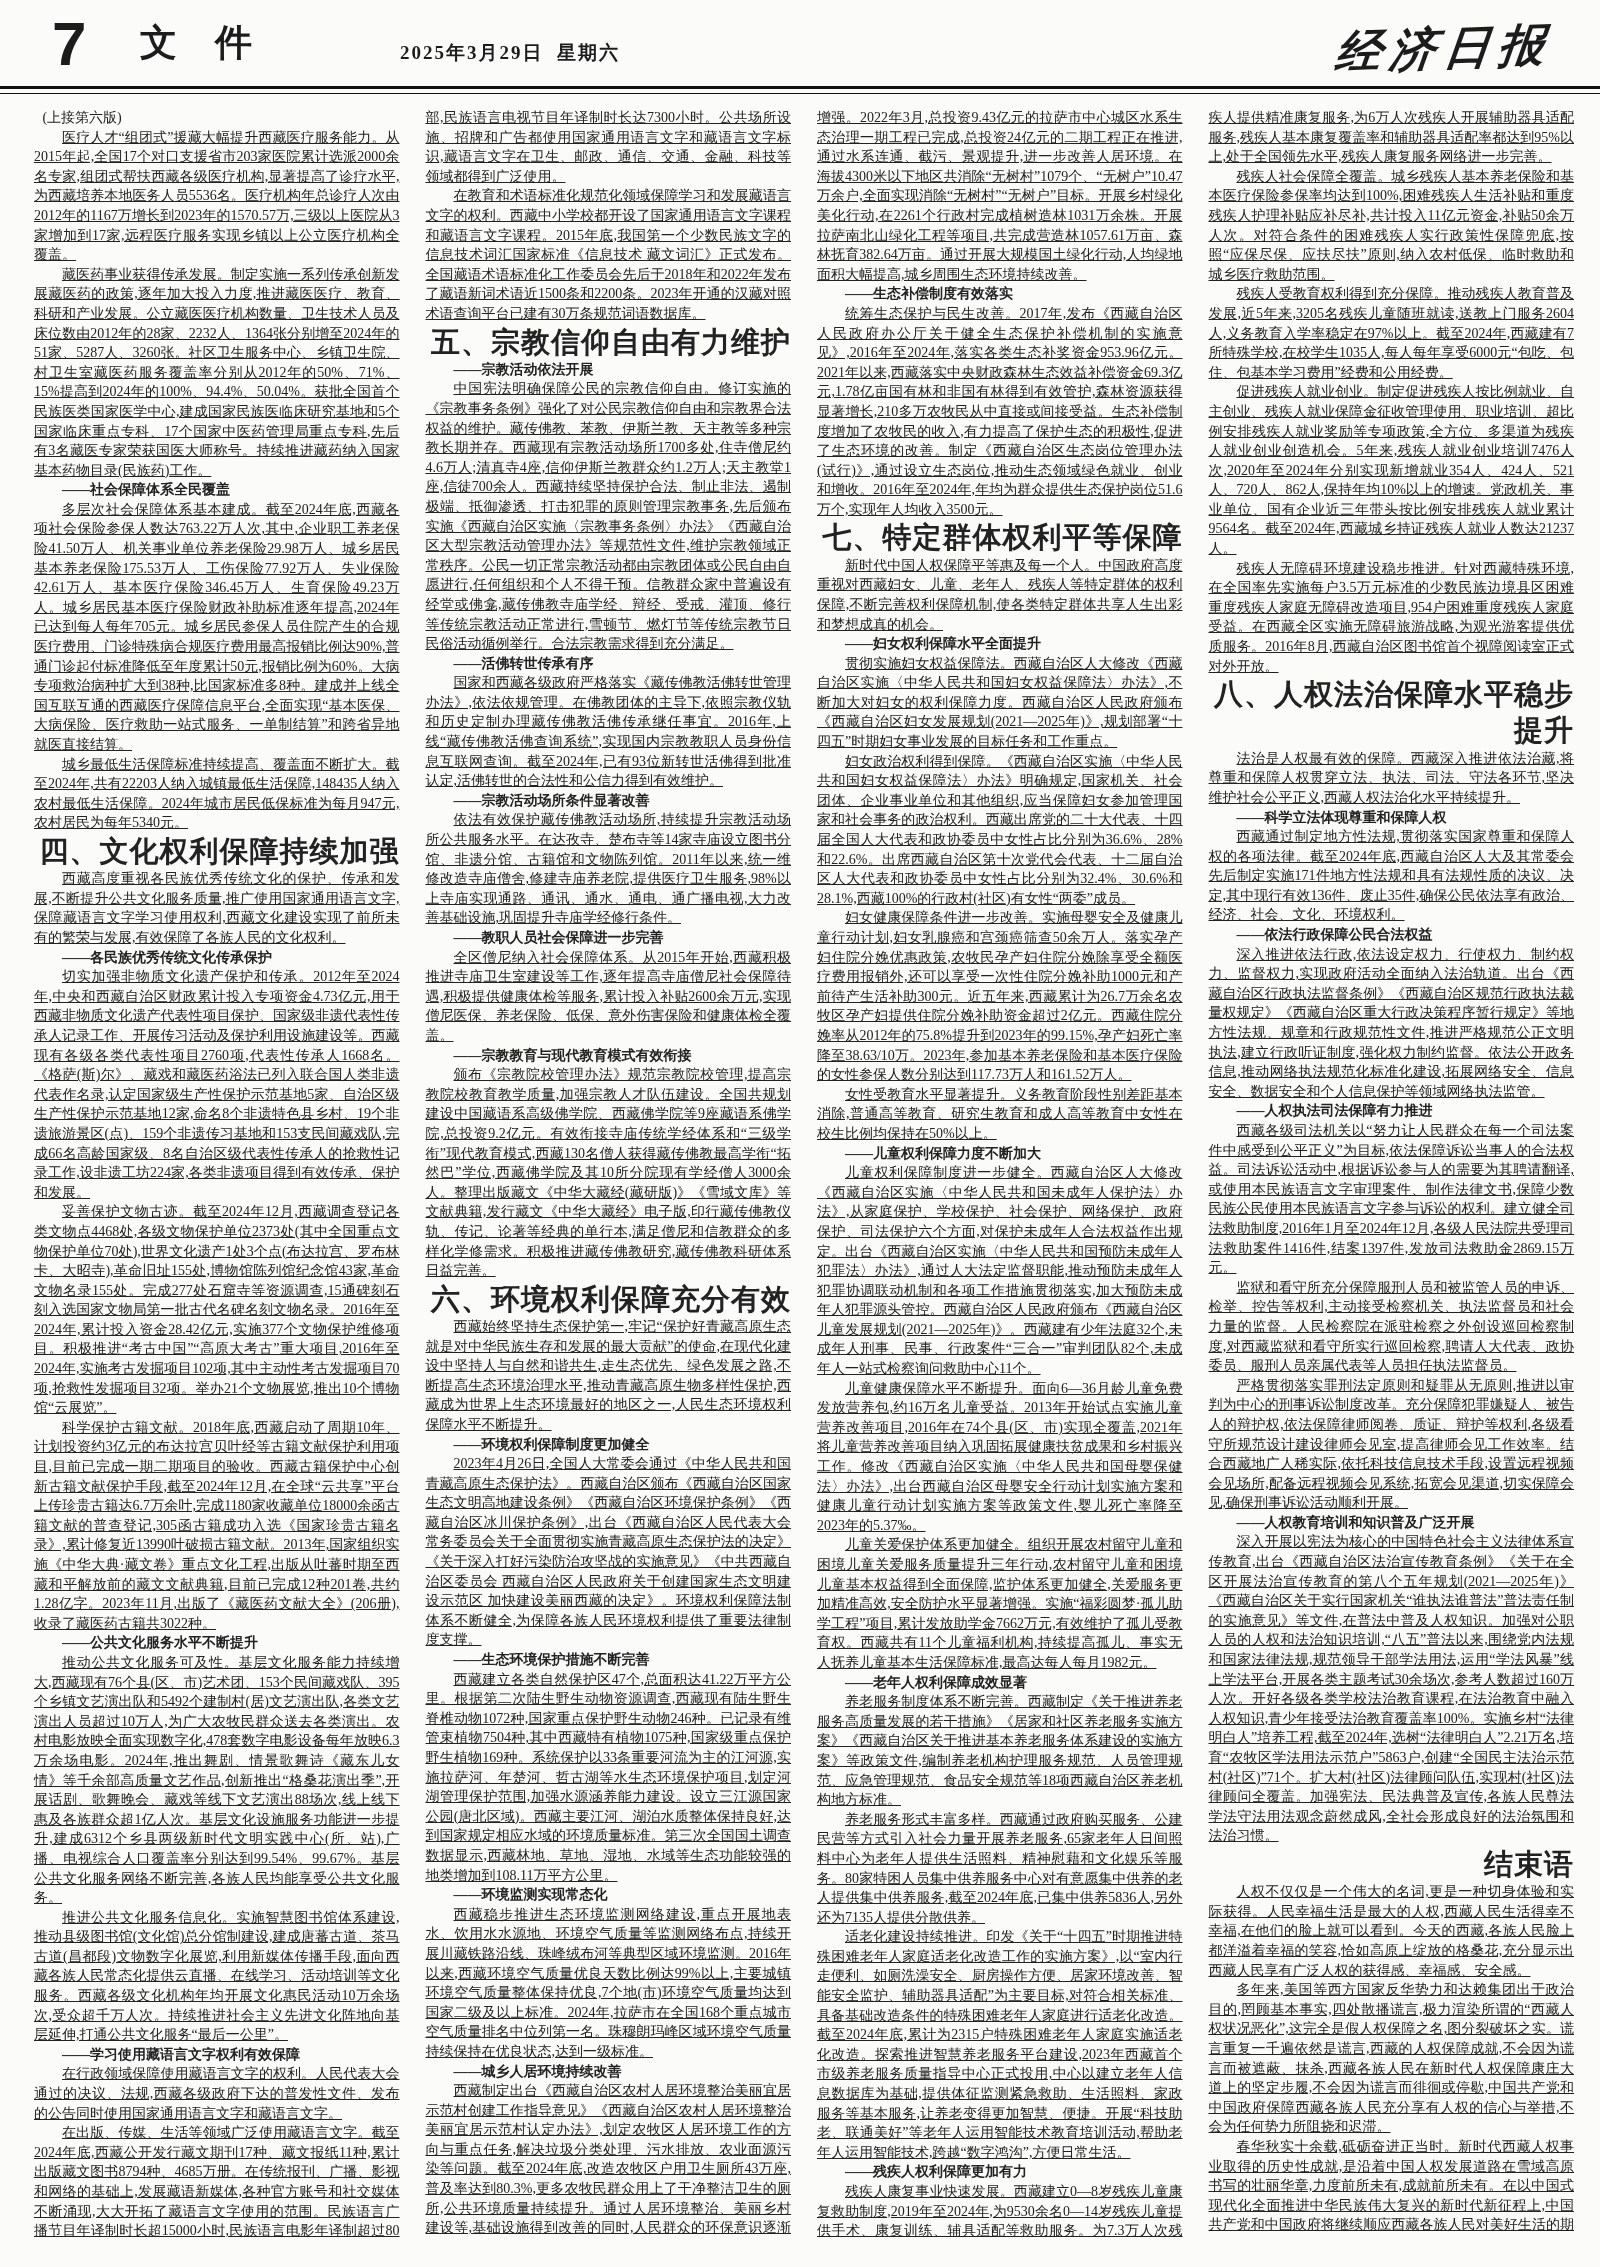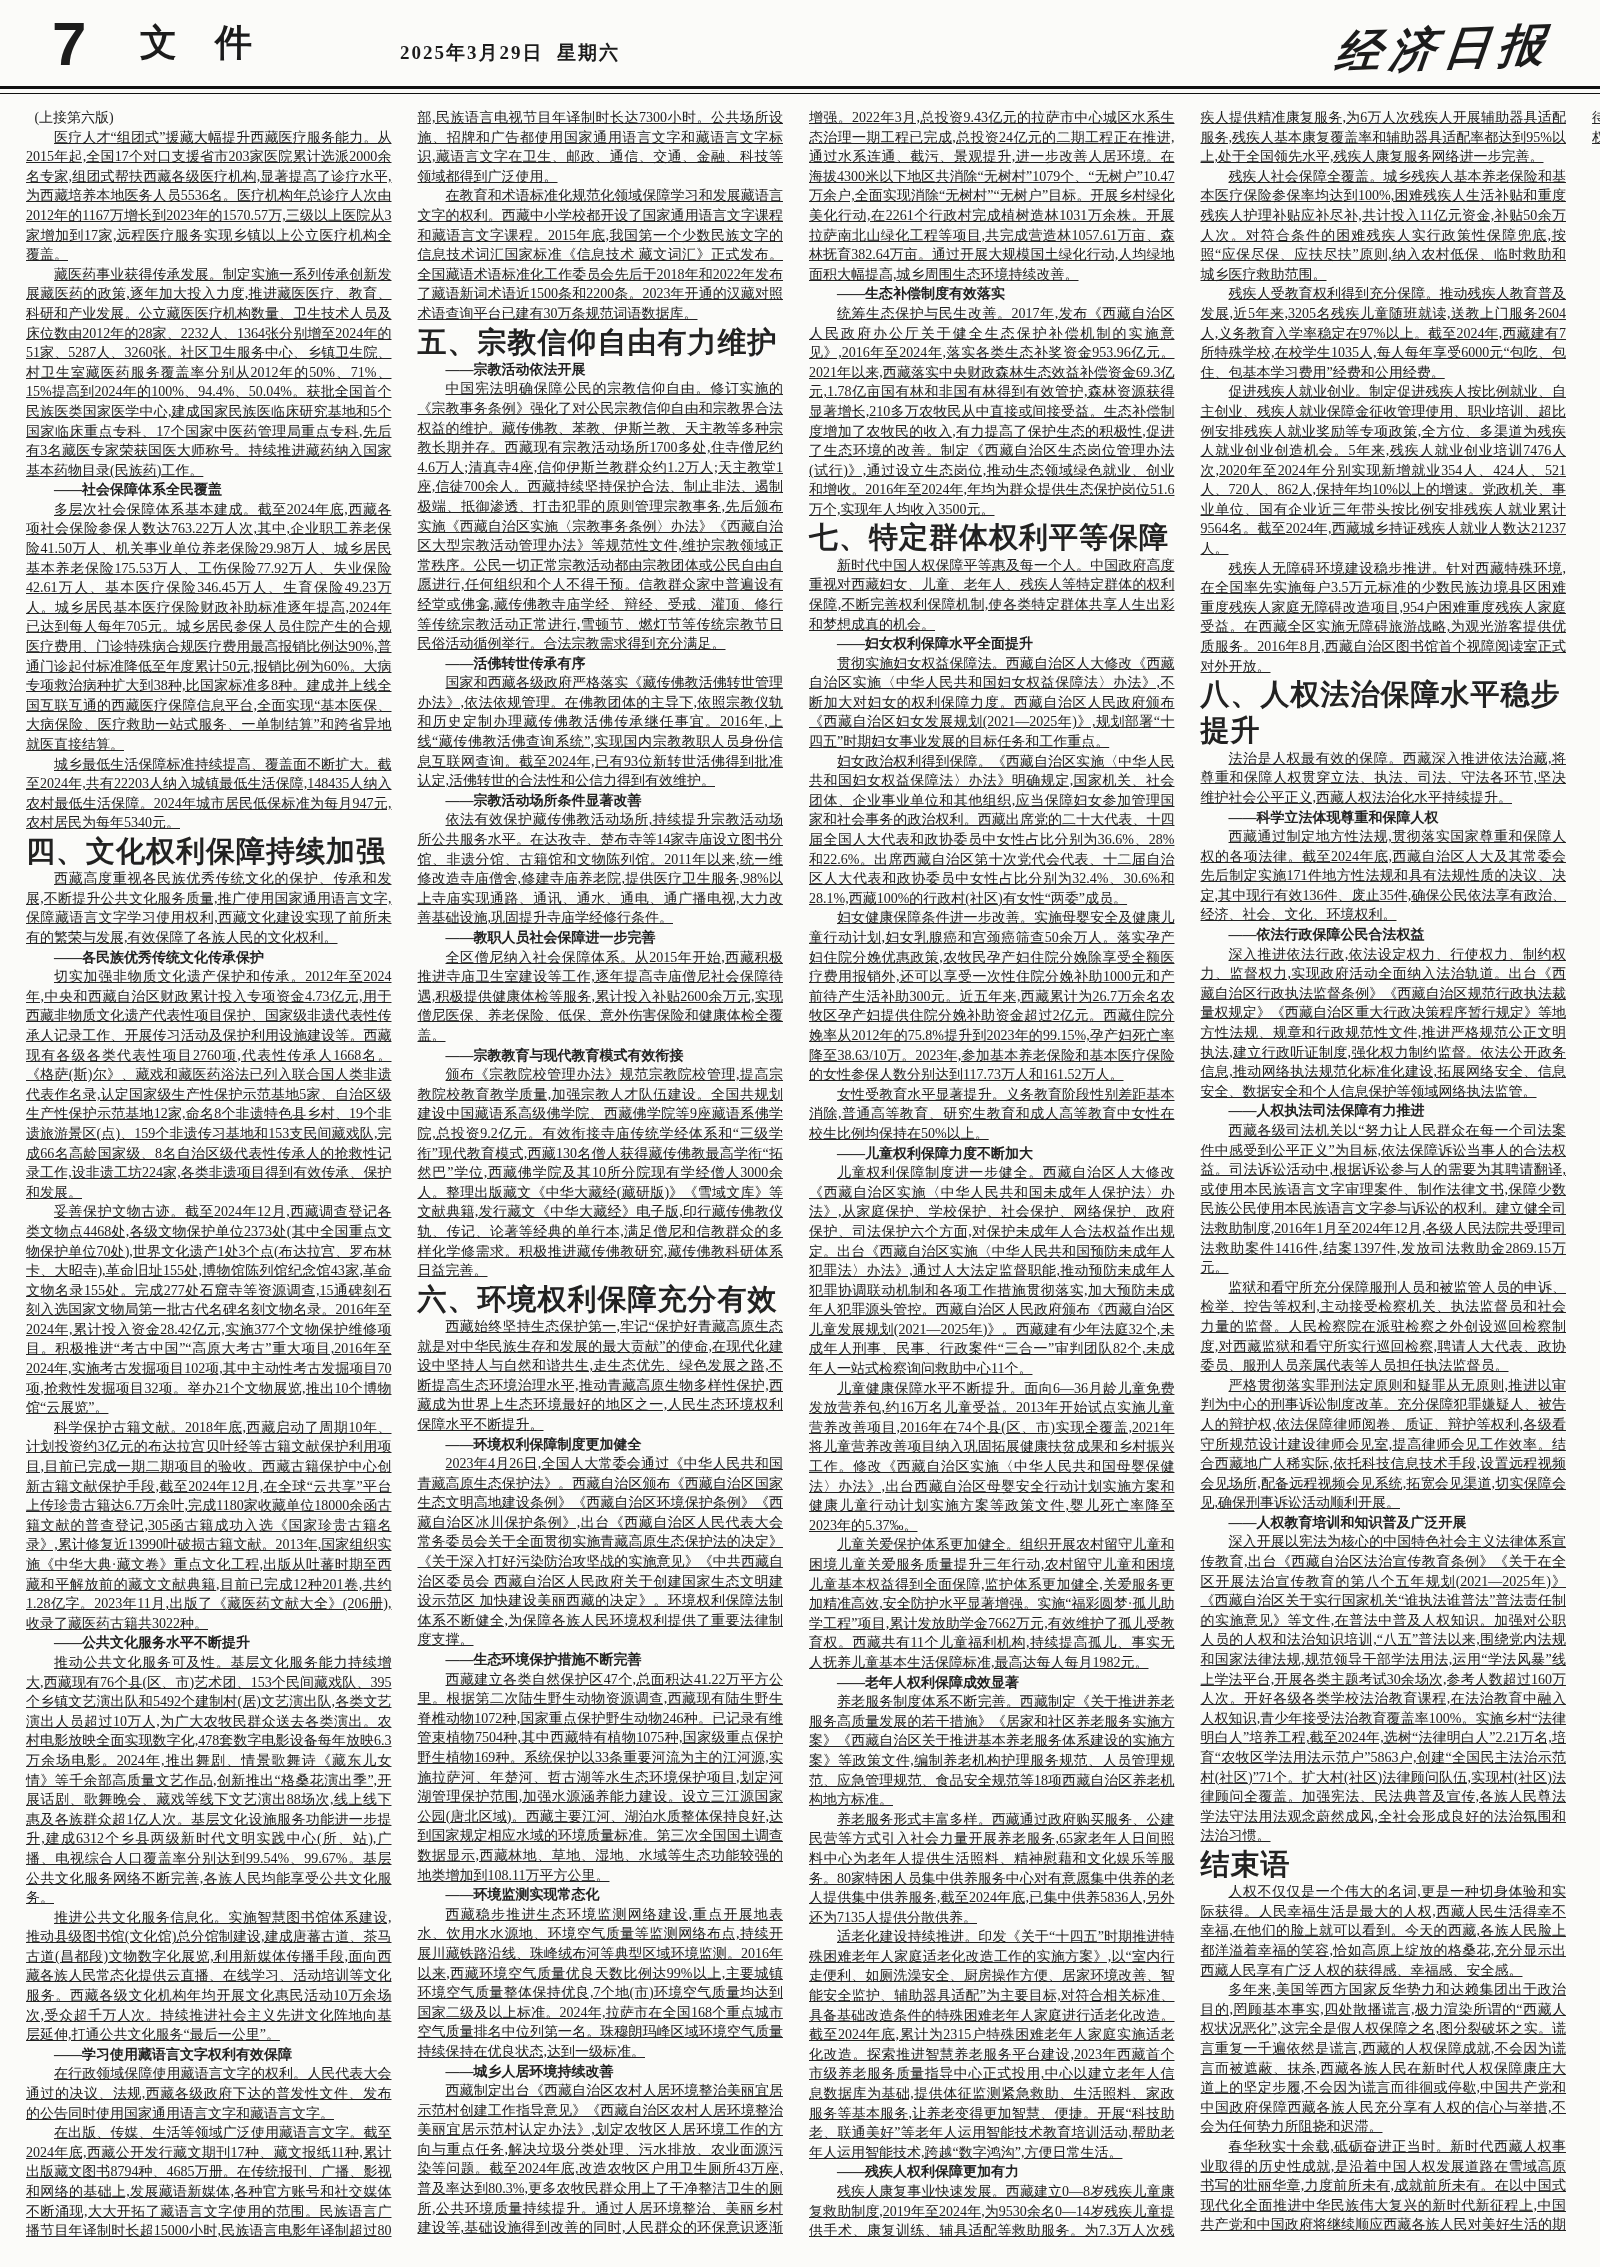--- a/index.html
+++ b/index.html
@@ -11,29 +11,29 @@
             font-family:"Liberation Sans","DejaVu Sans",sans-serif;letter-spacing:0;}
   .section-name{position:absolute;left:140px;top:18px;font-size:37px;font-weight:bold;
                 letter-spacing:38px;}
   .edition-date{position:absolute;left:400px;top:40px;font-size:19px;font-weight:bold;
                 letter-spacing:2px;}
   .paper-logo{position:absolute;right:48px;top:18px;font-size:46px;font-weight:bold;
               font-style:italic;transform:skewX(-8deg) rotate(-2deg);letter-spacing:8px;}
   .rule-thick{position:absolute;left:0;top:86px;width:1600px;height:3px;background:#111;}
   .rule-thin{position:absolute;left:0;top:93px;width:1600px;height:1px;background:#111;}
   
-  .article{position:absolute;left:26px;top:108px;width:1540px;height:2148px;
+  .article{position:absolute;left:34px;top:108px;width:1540px;height:2148px;
            column-count:4;column-gap:26px;column-fill:auto;
            font-size:14px;line-height:19.6px;text-align:justify;
            text-justify:inter-character;color:#222;}
   .article p{margin:0;padding:0;}
   .para{text-indent:2em;text-decoration:underline;}
   .note{text-indent:0.6em;}
   .subhead{text-indent:2em;font-weight:bold;margin:1px 0;}
-  .chapter{font-size:29px;font-weight:bold;text-align:left;text-indent:0;
+  .chapter{font-size:29px;font-weight:bold;text-align:right;text-indent:0;
            line-height:1.25;margin:24px 0 16px 0;letter-spacing:1px;}
   .credit{text-align:right;font-style:italic;margin-top:8px;padding-right:0.4em;}
 </style>
 </head>
 <body>
 
 <div class="page">
   <div class="masthead">
     <div class="page-num">7</div>
     <div class="section-name">文件</div>

